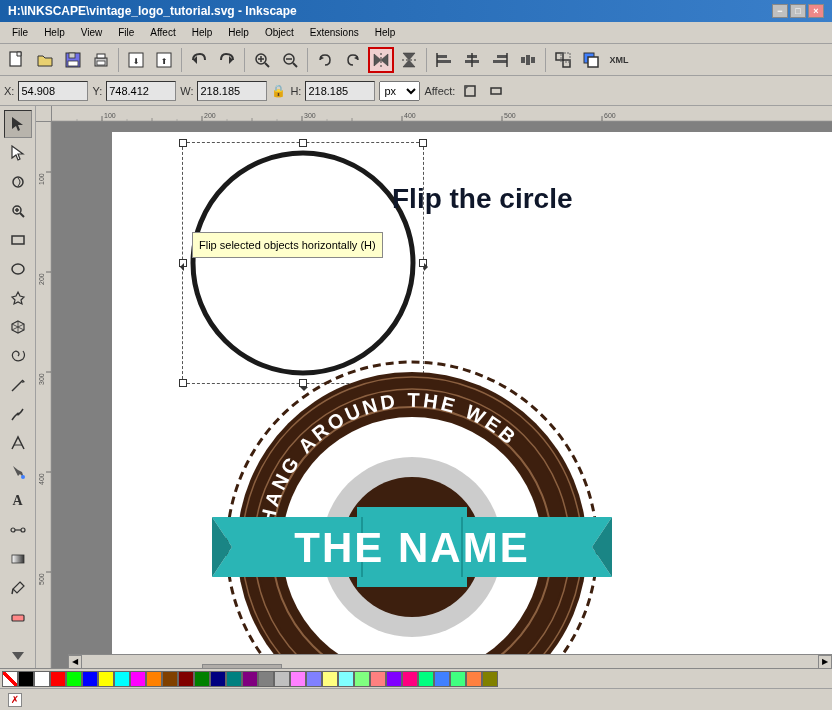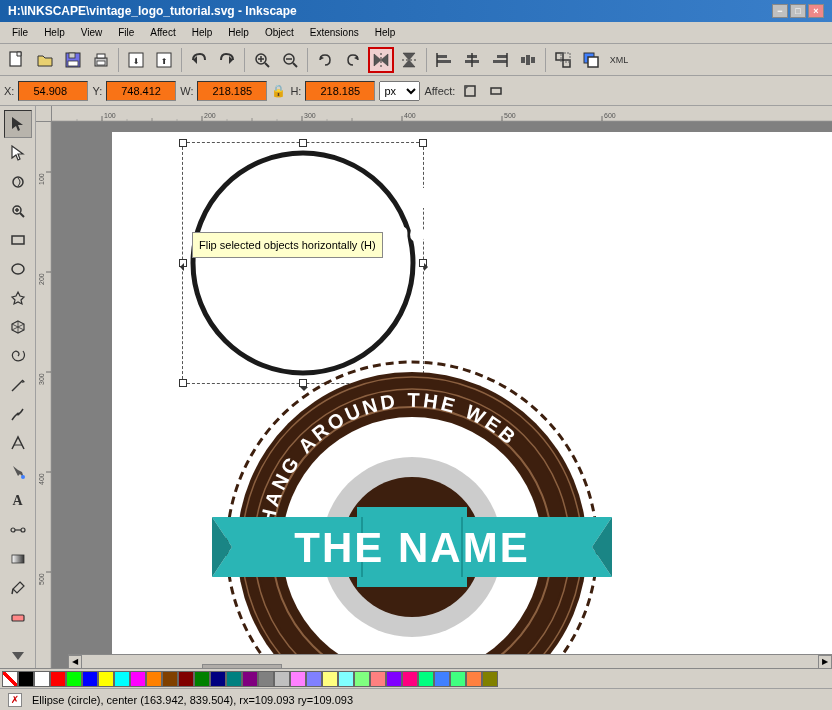--- a/index.html
+++ b/index.html
@@ -73,23 +73,23 @@
       align-items: center;
       padding: 2px 4px;
       border-bottom: 1px solid #a0a0a0;
       gap: 4px;
       font-size: 11px;
     }
     .coord-label { color: #333; }
     .coord-input {
       width: 70px; height: 20px;
       border: 1px inset #888;
-      background: #f97316;
+      background: #e5e5e5;
       font-size: 11px;
-      padding: 0 14px;
+      padding: 0 2px;
     }
 
     
     #main {
       display: flex;
       height: calc(710px - 22px - 22px - 32px - 30px - 20px - 22px);
     }
 
     
     #toolbox {
@@ -185,21 +185,21 @@
       width: 8px; height: 8px;
       background: white;
       border: 1px solid #333;
     }
 
     
     #annotation {
       position: absolute;
       top: 60px;
       left: 340px;
-      color: #ffffff;
+      color: #0f172a;
       font-size: 28px;
       font-weight: bold;
       font-family: Arial, sans-serif;
       line-height: 1.2;
       text-align: center;
       pointer-events: none;
     }
 
     
     #hscroll {
@@ -426,21 +426,21 @@
         <rect x="9" y="9" width="7" height="7" fill="none" stroke="#333" stroke-width="1.5"></rect>
         <rect x="7" y="2" width="9" height="9" fill="none" stroke="#666" stroke-width="1" stroke-dasharray="2,1"></rect>
       </svg>
   </div>
   <div class="tb-btn">
     <svg width="18" height="18" viewBox="0 0 18 18">
         <rect x="2" y="2" width="10" height="10" fill="#4080ff" stroke="#333" stroke-width="1"></rect>
         <rect x="6" y="6" width="10" height="10" fill="white" stroke="#333" stroke-width="1.5"></rect>
       </svg>
   </div>
-  <div class="tb-btn" style="font-size:9px; font-weight:normal; color:#333;">XML</div>
+  <div class="tb-btn" style="font-size:9px; font-weight:bold; color:#333;">XML</div>
 </div>
 
 <div id="toolbar2">
   <span class="coord-label">X:</span>
   <input class="coord-input" type="text" value="54.908" style="">
   <span class="coord-label">Y:</span>
   <input class="coord-input" type="text" value="748.412" style="">
   <span class="coord-label">W:</span>
   <input class="coord-input" type="text" value="218.185" style="">
   <div style="font-size:12px;">🔒</div>
@@ -718,21 +718,20 @@
           </svg>
         </div>
       </div>
 
       <div id="tooltip">
         <span>Flip selected objects horizontally (H)</span>
       </div>
 
       <div id="annotation">
         <div>Flip the circle</div>
-        <div>horizontally (H)</div>
       </div>
 
       <div id="hscroll">
         <div class="scroll-arrow">◀</div>
         <div style="flex:1; position:relative;">
           <div class="scroll-thumb hscroll-thumb" style="position:absolute; left:100px; top:1px; width:80px; height:10px; background:#b0aca8; border:1px solid #888;"></div>
         </div>
         <div class="scroll-arrow">▶</div>
       </div>
     </div>
@@ -769,14 +768,13 @@
   <div class="palette-color" style="background:#ff0080;"></div>
   <div class="palette-color" style="background:#00ff80;"></div>
   <div class="palette-color" style="background:#4080ff;"></div>
   <div class="palette-color" style="background:#40ff80;"></div>
   <div class="palette-color" style="background:#ff8040;"></div>
   <div class="palette-color" style="background:#808000;"></div>
 </div>
 
 <div id="statusbar">
   <div style="width:14px; height:14px; background:white; border:1px solid #888; display:flex; align-items:center; justify-content:center; font-size:10px; color:#cc0000; cursor:pointer;">✗</div>
-  <span>Ellipse (circle), center (163.942, 839.504), rx=109.093 ry=109.093</span>
 </div>
 
 </body></html>

